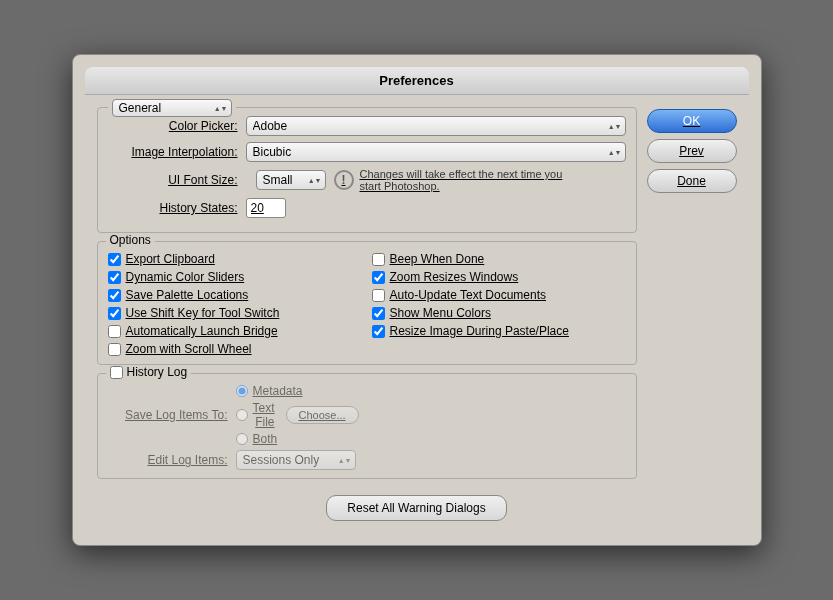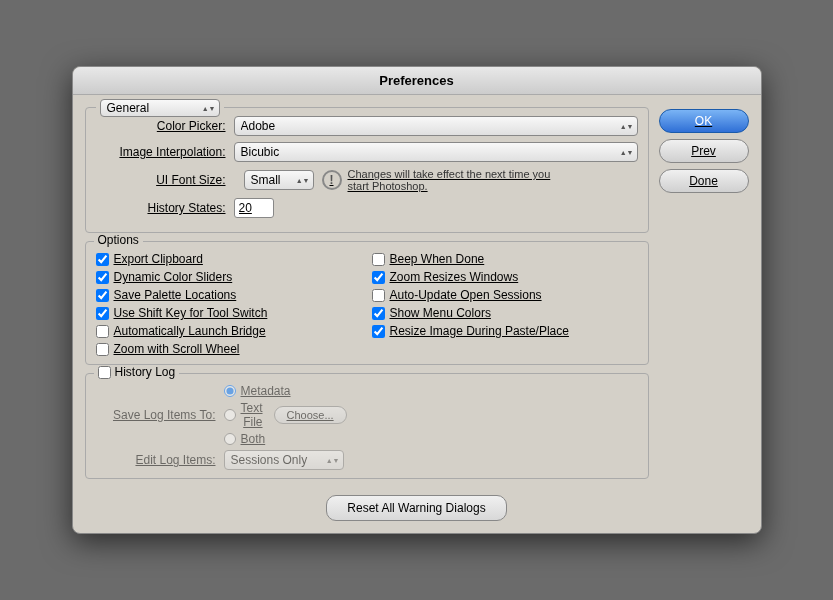--- a/index.html
+++ b/index.html
@@ -13,21 +13,21 @@
       font-family: -apple-system, "Lucida Grande", Arial, sans-serif;
       font-size: 12px;
       color: #000;
     }
     .dialog {
       background: #d4d0c8;
       border: 1px solid #888;
       border-radius: 8px;
       box-shadow: 0 8px 30px rgba(0,0,0,0.6);
       width: 690px;
-      padding: 0;
+      padding: 12px;
       position: relative;
     }
     .title-bar {
       background: linear-gradient(to bottom, #e8e8e8, #ccc);
       border-bottom: 1px solid #aaa;
       border-radius: 8px 8px 0 0;
       text-align: center;
       padding: 6px 0;
       font-size: 13px;
       font-weight: bold;
@@ -389,21 +389,21 @@
             <input type="checkbox" checked="" style="">
             <span>Zoom Resizes Windows</span>
           </label>
           <label class="checkbox-item">
             <input type="checkbox" checked="" style="">
             <span>Save Palette Locations</span>
           </label>
 
           <label class="checkbox-item">
             <input type="checkbox" style="">
-            <span>Auto-Update Open Sessions</span>
+            <span>Auto-Update Text Documents</span>
           </label>
           <label class="checkbox-item">
             <input type="checkbox" checked="" style="">
             <span>Use Shift Key for Tool Switch</span>
           </label>
 
           <label class="checkbox-item">
             <input type="checkbox" checked="" style="">
             <span>Show Menu Colors</span>
           </label>

